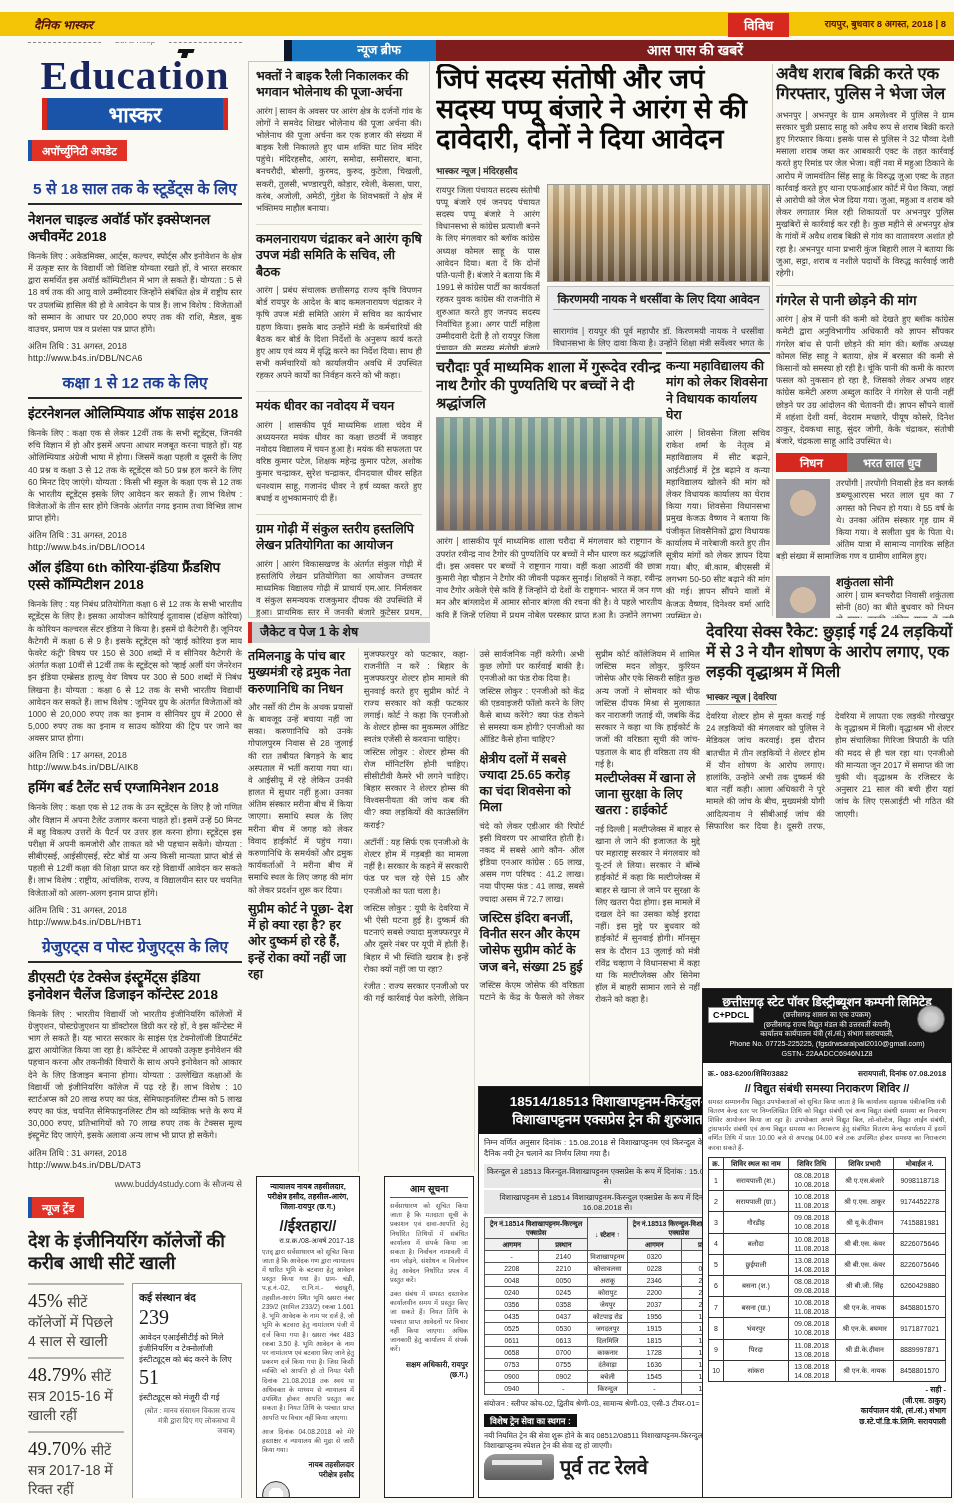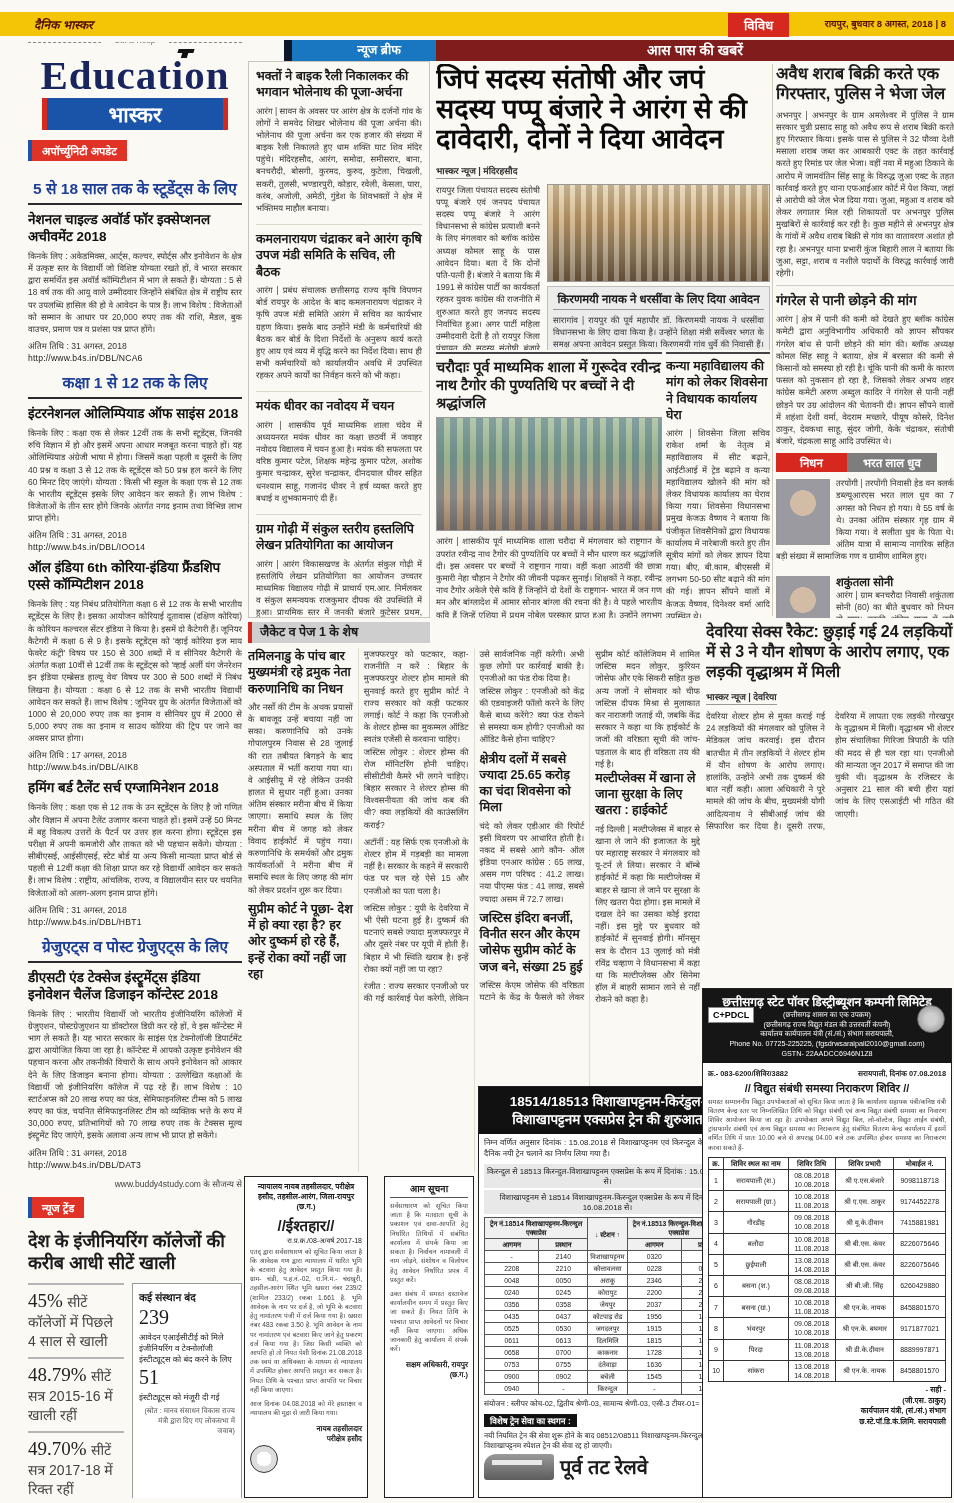--- a/index.html
+++ b/index.html
@@ -62,21 +62,21 @@
   .byline{font-size:9px;font-weight:bold;color:#333;border-bottom:1px solid #999;display:inline-block;
           padding-bottom:1px;margin-bottom:5px;}
   .ms-row{display:flex;gap:7px;}
   .ms-left{width:104px;}
   .ms-right{width:223px;}
   .photo{border:1px solid #999;}
   .photo-crowd{height:96px;background:
      repeating-linear-gradient(90deg,rgba(255,255,255,.28) 0 5px,rgba(40,30,20,.18) 5px 11px),
      linear-gradient(180deg,#e2cfa9 0%,#c7a26d 35%,#97815f 70%,#6e5840 100%);}
   .graybox{background:#ececec;border:1px solid #bdbdbd;margin-top:4px;padding:4px 5px;}
-  .graybox h3{font-size:11.5px;text-align:center;border-bottom:1px solid #999;padding-bottom:3px;margin-bottom:4px;}
+  .graybox h3{font-size:11.5px;text-align:center;border-bottom:1px solid #999;padding-bottom:3px;margin-bottom:15px;}
   .charauda{left:436px;top:352px;width:226px;height:266px;overflow:hidden;border-top:2px solid #444;padding-top:4px;}
   .charauda h2{font-size:14.5px;line-height:1.25;margin-bottom:5px;}
   .photo-school{height:112px;background:
      repeating-linear-gradient(90deg,rgba(60,100,160,.35) 0 7px,rgba(255,255,255,.15) 7px 13px),
      linear-gradient(180deg,#a9bf9e 0%,#87a47a 35%,#b09776 70%,#86684a 100%);margin-bottom:4px;}
   .kanya{left:666px;top:352px;width:104px;height:266px;overflow:hidden;border-top:2px solid #444;padding-top:4px;}
   .kanya h2{font-size:12.5px;line-height:1.3;margin-bottom:4px;}
   .vline{left:772px;top:64px;width:0;height:552px;border-left:1px solid #cfcabd;}
 
   
@@ -99,21 +99,21 @@
   
   .jackethead{left:248px;top:622px;width:182px;height:21px;background:#cfcfcf;font-weight:bold;
               font-size:12.5px;line-height:21px;padding-left:8px;border-left:4px solid #d6281e;}
   .jacket{left:248px;top:648px;width:452px;height:524px;column-count:4;column-gap:11px;
           column-rule:1px solid #e0dccf;overflow:hidden;}
   .jk-h{font-size:12.5px;font-weight:bold;line-height:1.3;margin:0 0 4px 0;}
   .jk-p{font-size:8.4px;line-height:1.45;text-align:justify;color:#3a3a3a;}
 
   
   .adbox{border:1.5px solid #222;background:#fff;padding:5px;z-index:3;}
-  .ishtehaar{left:244px;top:1176px;width:124px;height:322px;overflow:hidden;}
+  .ishtehaar{left:256px;top:1176px;width:104px;height:322px;overflow:hidden;}
   .ishtehaar .court{font-size:7.6px;font-weight:bold;text-align:center;line-height:1.3;}
   .ishtehaar .big{font-size:15px;font-weight:bold;text-align:center;margin:3px 0 1px 0;}
   .ishtehaar .ref{font-size:7px;text-align:right;margin-bottom:2px;}
   .tiny{font-size:6.6px;line-height:1.4;text-align:justify;color:#444;}
   .sign-r{font-size:7.4px;font-weight:bold;text-align:right;margin-top:4px;}
   .stamp{width:26px;height:26px;border:1.5px solid #333;border-radius:50%;margin-top:2px;
          background:radial-gradient(circle,#fff 40%,#ddd 41% 100%);}
   .aam{left:384px;top:1176px;width:90px;height:322px;overflow:hidden;}
   .aam .t{font-size:9.5px;font-weight:bold;text-align:center;border-bottom:1px solid #555;
           padding-bottom:2px;margin-bottom:3px;}

